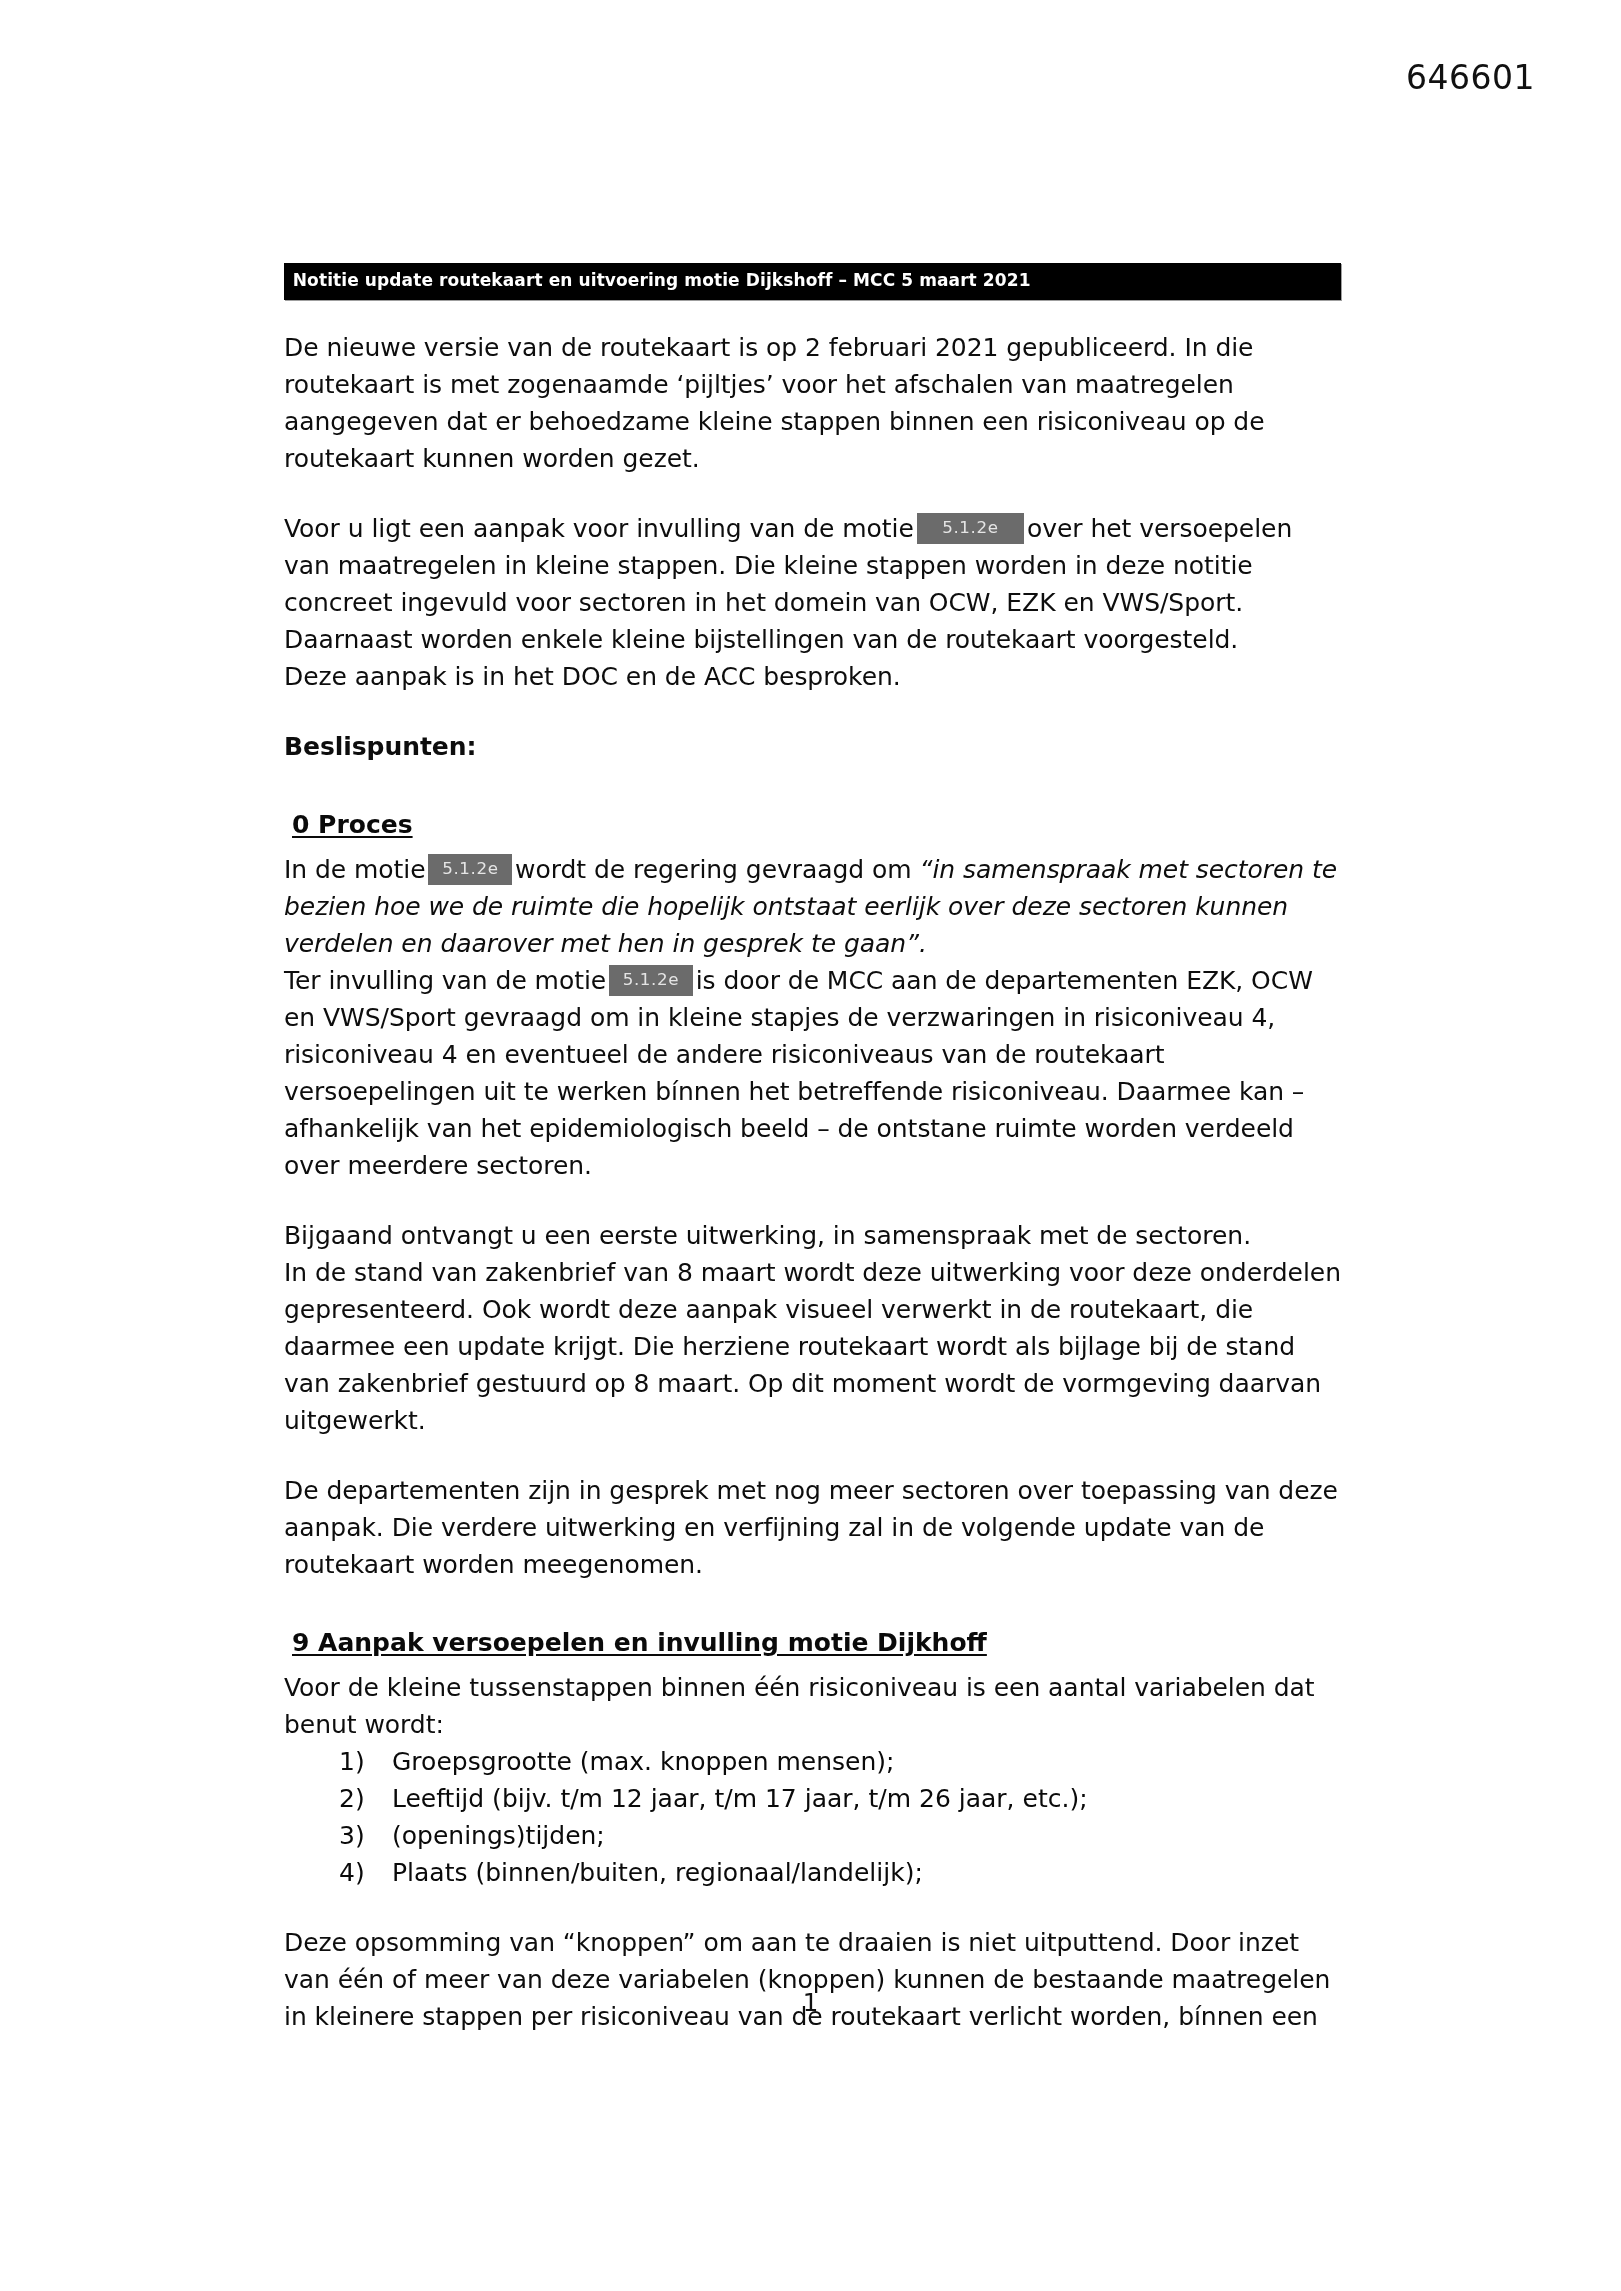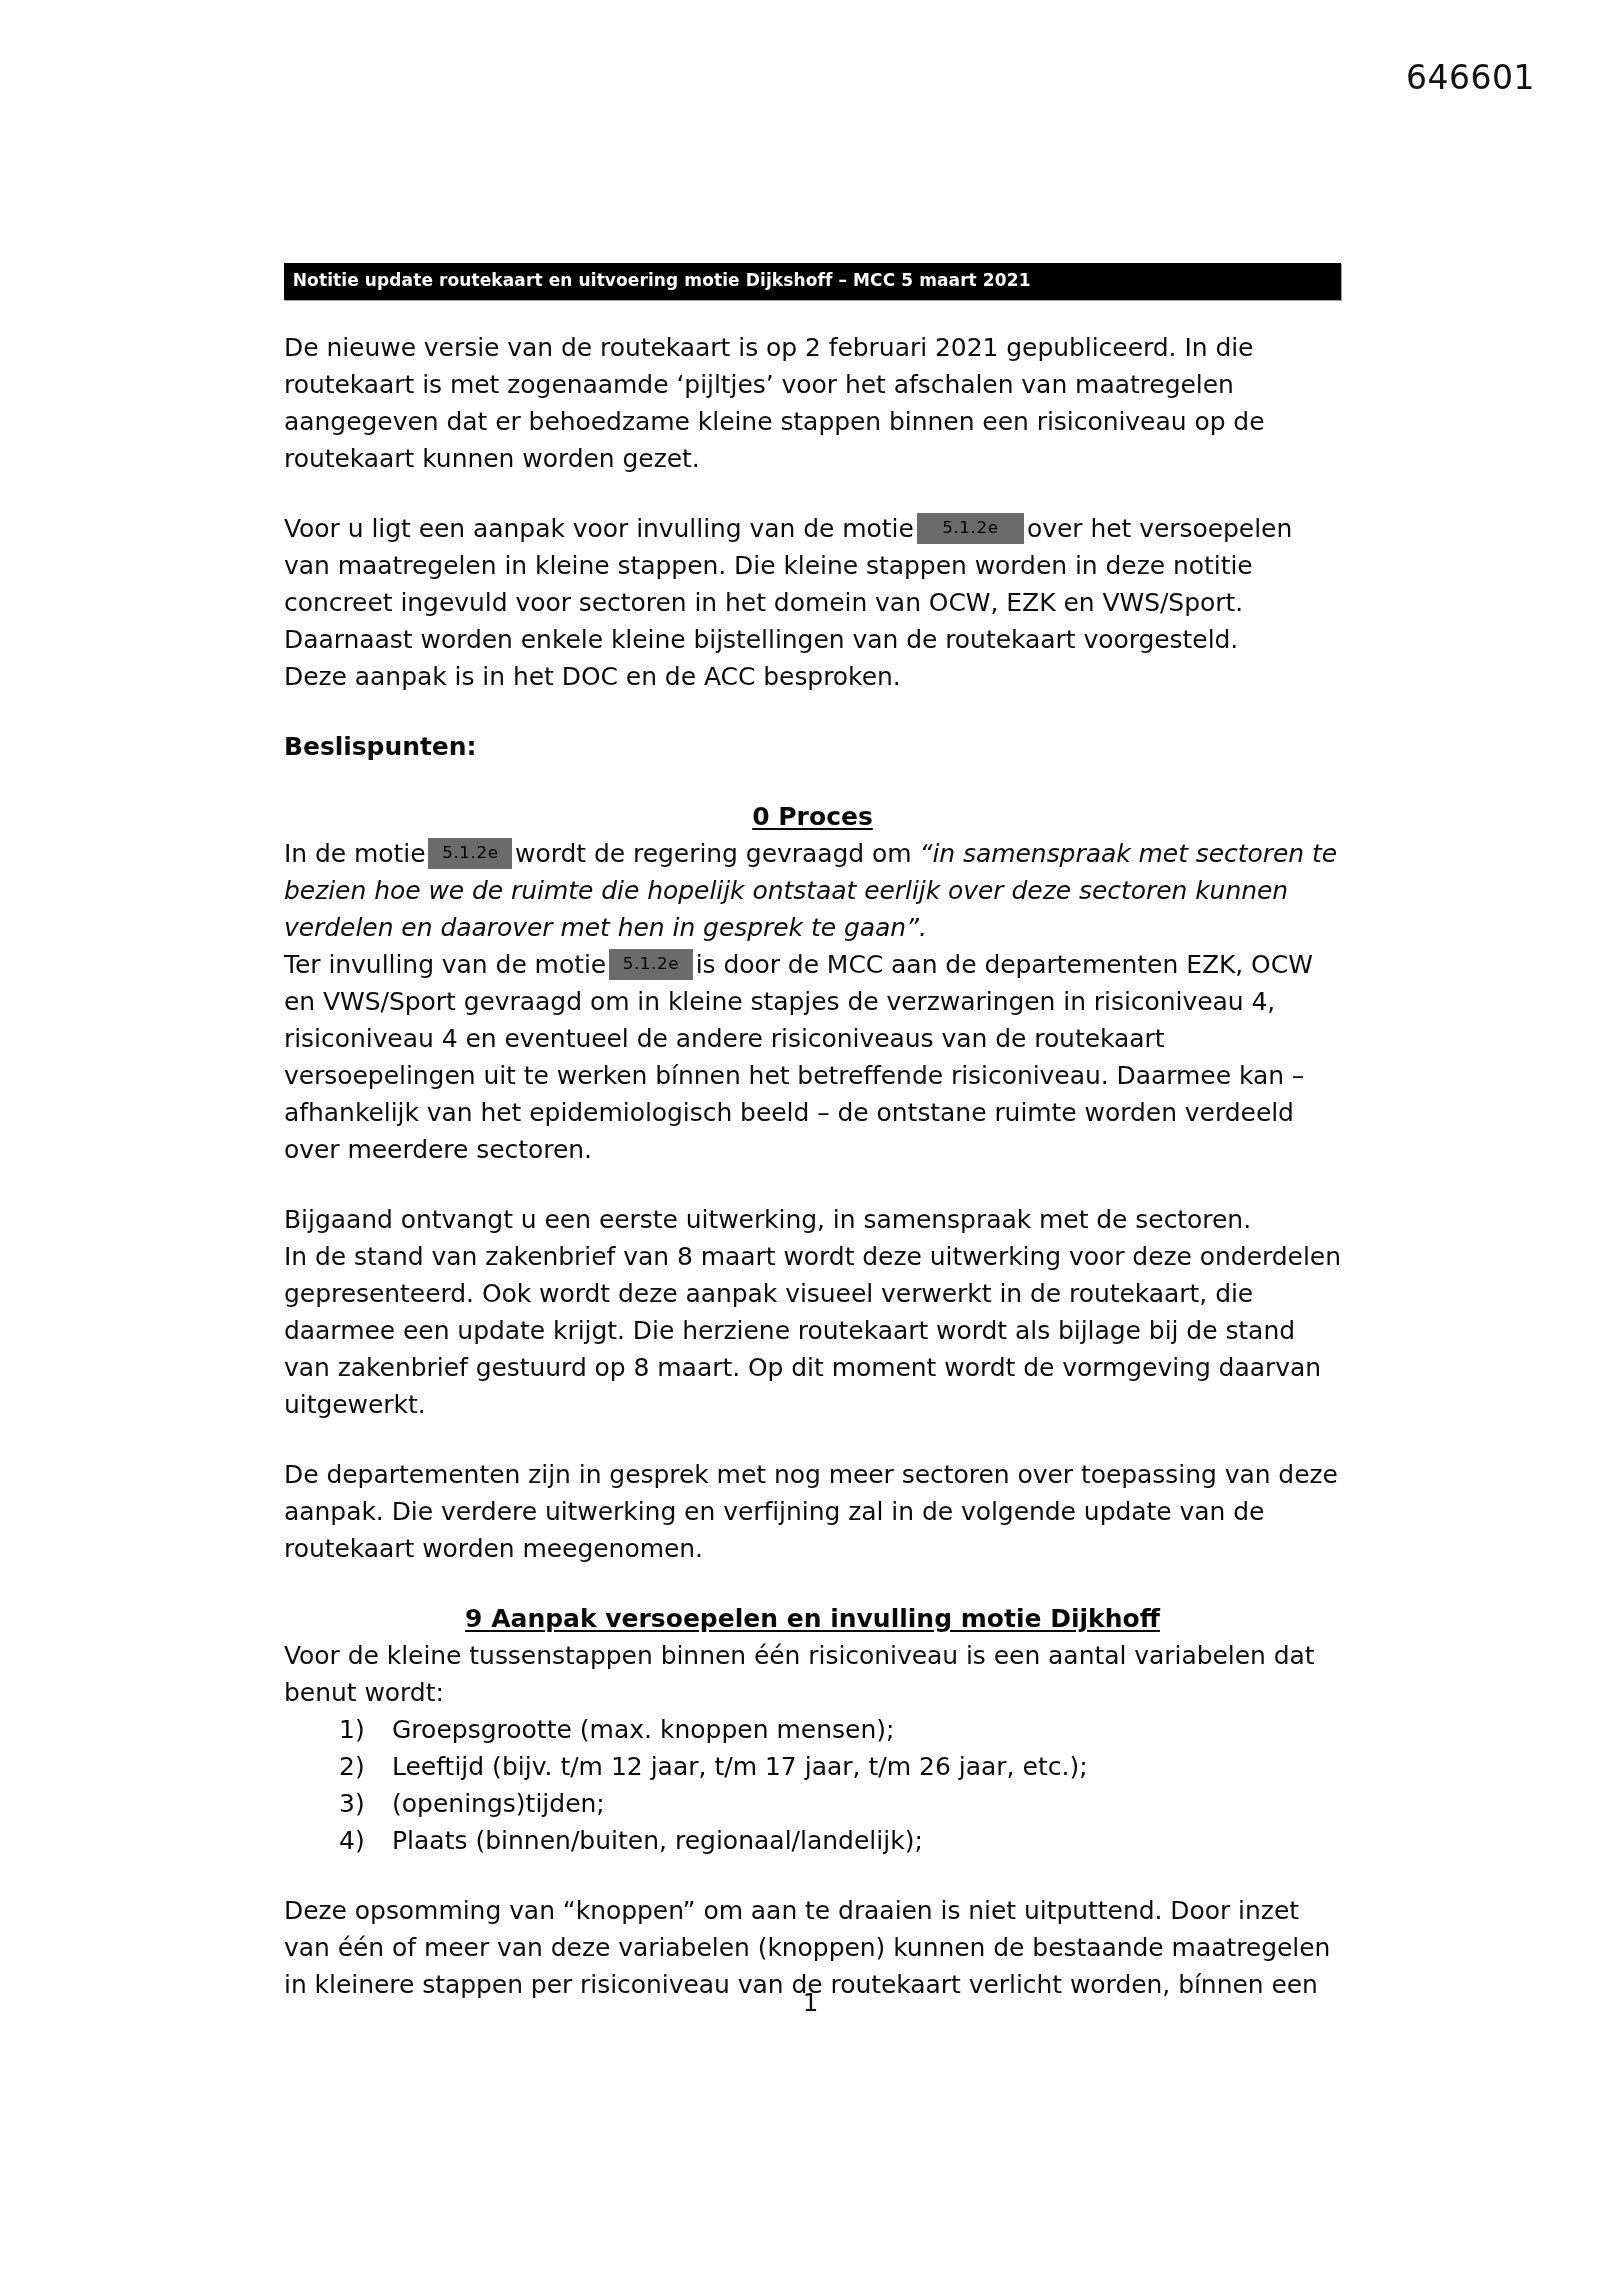--- a/index.html
+++ b/index.html
@@ -65,32 +65,31 @@
 
   .gap-lg { height: 33px; }
 
   .bold { font-weight: bold; }
   .heading-underline {
     font-weight: bold;
     text-decoration: underline;
     text-underline-offset: 2.9px;
     font-size: 25px;
     line-height: 1.48;
-    margin: 0;
+    margin: 8px;
     display: block;
-    text-align: center;
   }
 
   .italic { font-style: italic; }
 
   
   .redaction {
     display: inline-block;
     background: #6b6b6b;
-    color: #000000;
+    color: #e5e5e5;
     font-size: 16.7px;
     line-height: 1;
     padding: 6.9px 13.7px 7.8px 13.7px;
     margin: 0 2.9px;
     vertical-align: 2px;
     letter-spacing: 0.6px;
     font-family: "DejaVu Sans", sans-serif;
     position: relative;
     top: -2px;
   }

